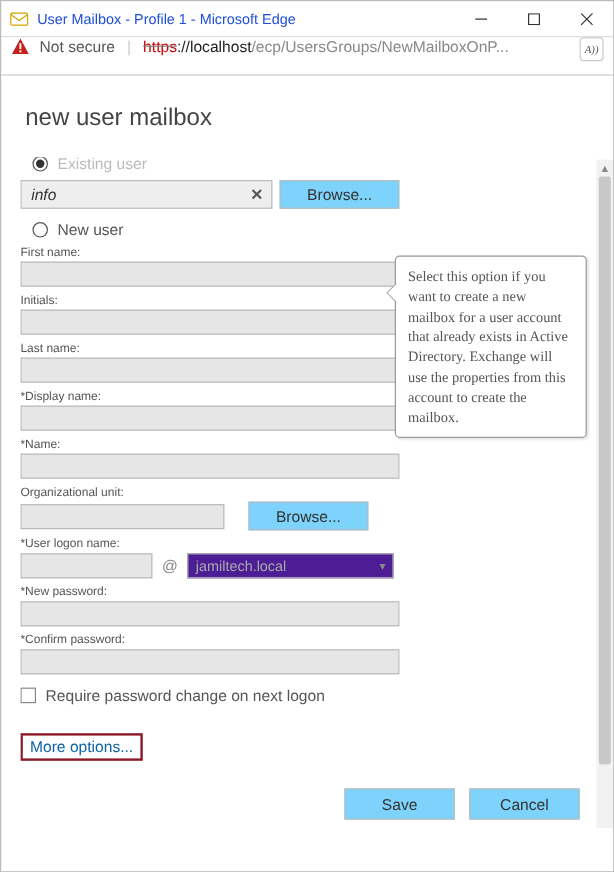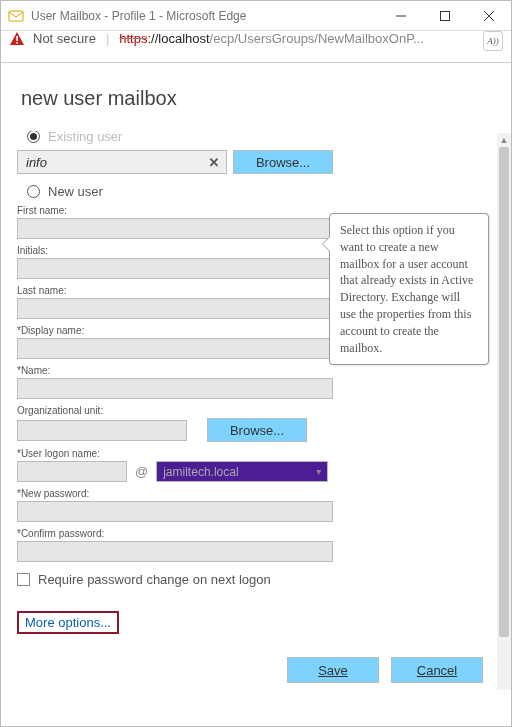--- a/index.html
+++ b/index.html
@@ -14,21 +14,21 @@
     overflow: hidden;
     border: 1px solid #bbb;
   }
   
   .titlebar {
     height: 30px;
     display: flex;
     align-items: center;
     border-bottom: 1px solid #ddd;
     font-size: 12px;
-    color: #737373;
+    color: #1d4ed8;
   }
   .titlebar .app-icon {
     width: 18px; height: 18px;
     margin: 0 6px;
     display: flex; align-items: center; justify-content: center;
   }
   .titlebar .title { flex: 1; }
   .titlebar .win-btn {
     width: 44px; height: 30px;
     display: flex; align-items: center; justify-content: center;
@@ -260,21 +260,21 @@
     bottom: 0;
     left: 0;
     right: 14px;
     height: 36px;
     display: flex;
     justify-content: flex-end;
     align-items: center;
     gap: 12px;
     padding: 0 14px 4px;
   }
-  .footer .btn { min-width: 92px; height: 26px; text-decoration: underline; }
+  .footer .btn { min-width: 92px; height: 26px; }
 </style>
 </head>
 <body>
 
 <div class="titlebar">
   <div class="app-icon">
     <svg viewBox="0 0 16 16" width="16" height="16">
       <rect x="1" y="3" width="14" height="10" rx="1" fill="#fff" stroke="#d4a400" stroke-width="1"></rect>
       <path d="M1 4 L8 9 L15 4" fill="none" stroke="#d4a400" stroke-width="1"></path>
     </svg>

